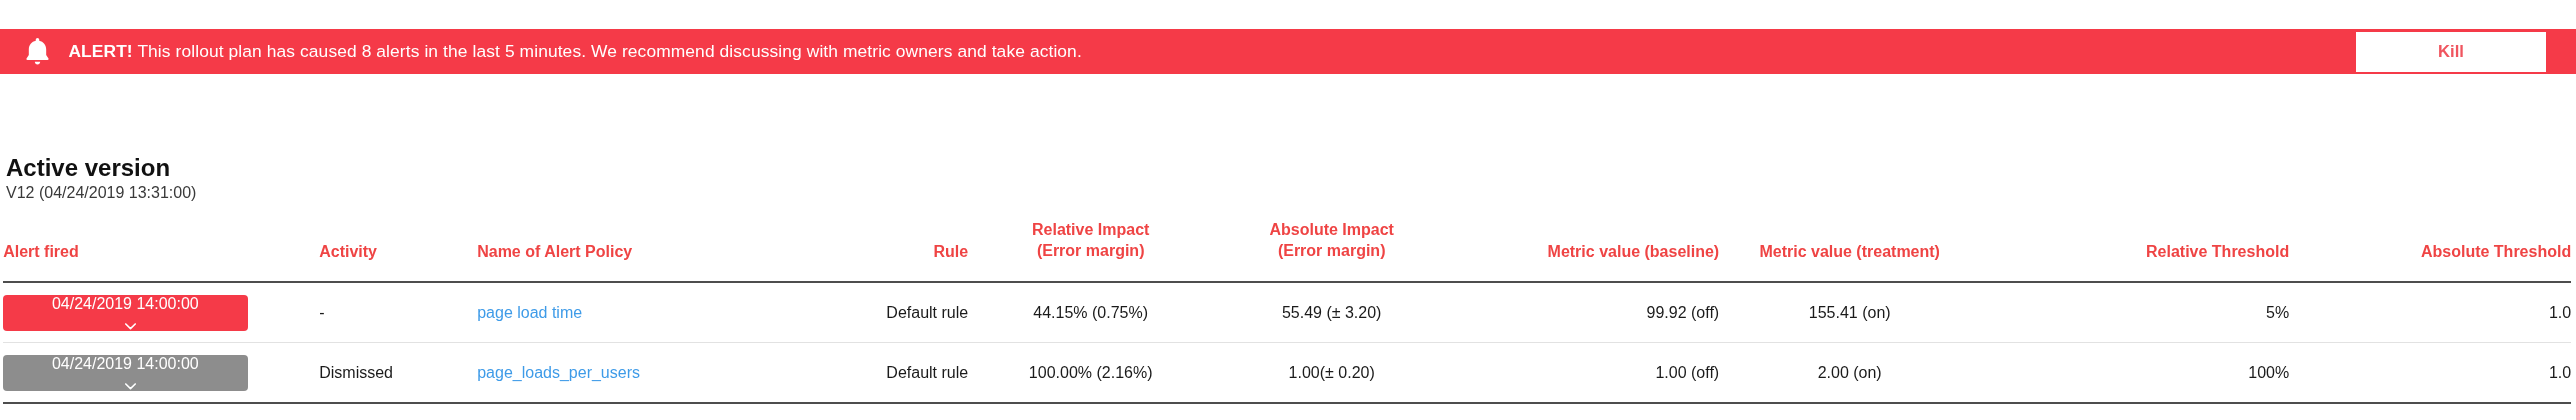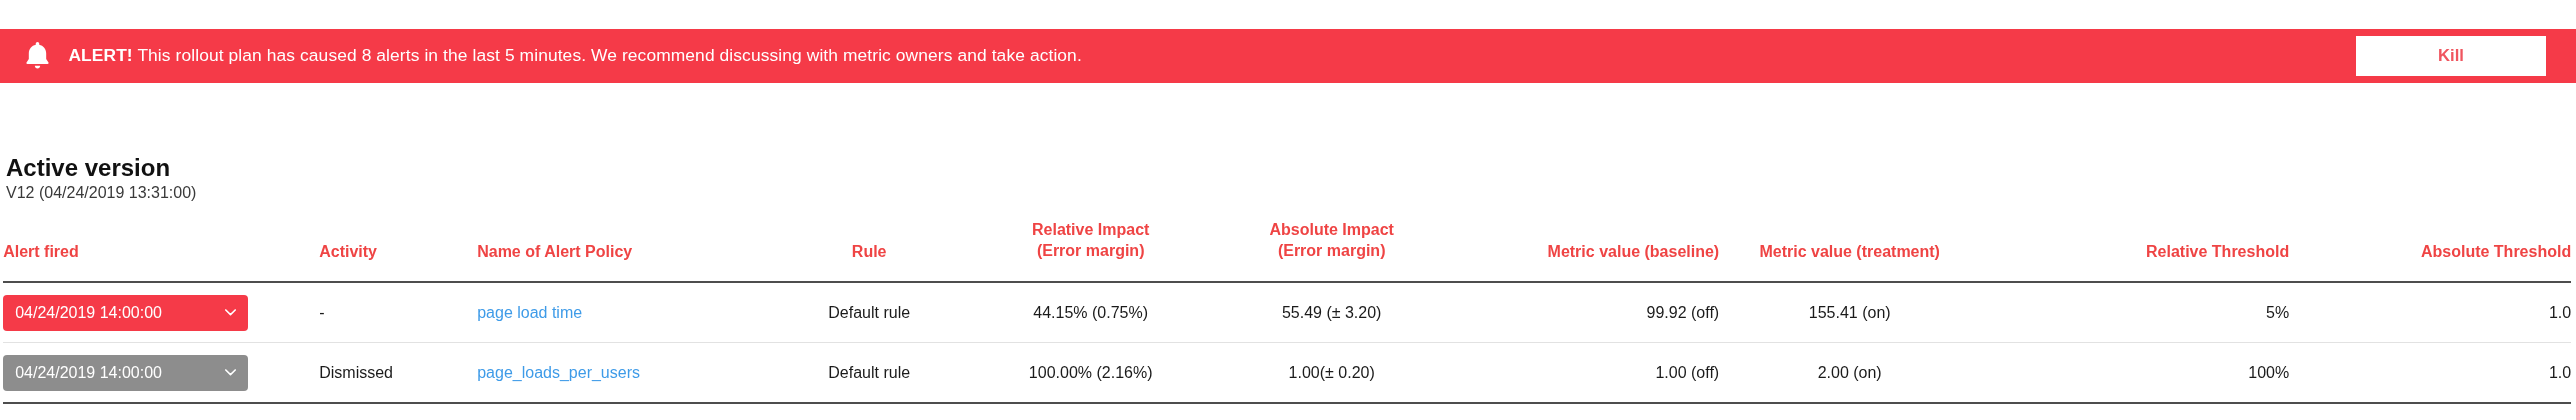--- a/index.html
+++ b/index.html
@@ -22,21 +22,21 @@
     height: 421px;
     box-sizing: border-box;
   }
 
   
   .alert-banner {
     position: absolute;
     left: 0;
     top: 29px;
     width: 2576px;
-    height: 54px;
+    height: 45px;
     background: #f53a48;
     display: flex;
     align-items: center;
     box-sizing: border-box;
     padding: 0 30px 0 24px;
   }
   .bell-icon {
     flex: 0 0 auto;
     width: 27px;
     height: 30px;
@@ -118,21 +118,21 @@
     vertical-align: bottom;
   }
   .alert-table thead th .hdr-2 {
     display: block;
     line-height: 1.28;
   }
 
   .col-alert    { width: 316px; text-align: left; }
   .col-activity { width: 158px; text-align: left; }
   .col-policy   { width: 293px; text-align: left; }
-  .col-rule     { width: 198px; text-align: center; }
+  .col-rule     { width: 198px; text-align: right; }
   .col-relimp   { width: 245px; text-align: center; }
   .col-absimp   { width: 237px; text-align: center; }
   .col-mvb      { width: 269px; text-align: right; }
   .col-mvt      { width: 261px; text-align: center; }
   .col-relthr   { width: 309px; text-align: right; }
   .col-absthr   { width: 282px; text-align: right; }
 
   .alert-table tbody td {
     height: 59px;
     color: #1b1b1b;
@@ -150,20 +150,21 @@
     justify-content: space-between;
     box-sizing: border-box;
     width: 245px;
     height: 36px;
     border-radius: 4px;
     padding: 0 12.7px 0 12px;
     color: #ffffff;
     font-size: 16px;
     cursor: pointer;
     user-select: none;
+    flex-direction: column;
   }
   .date-badge.sev-critical { background: #f53a48; }
   .date-badge.sev-muted    { background: #8d8d8d; }
   .date-badge .caret {
     display: inline-block;
     width: 11px;
     height: 7.1px;
     margin-left: 11px;
     flex: 0 0 auto;
   }

